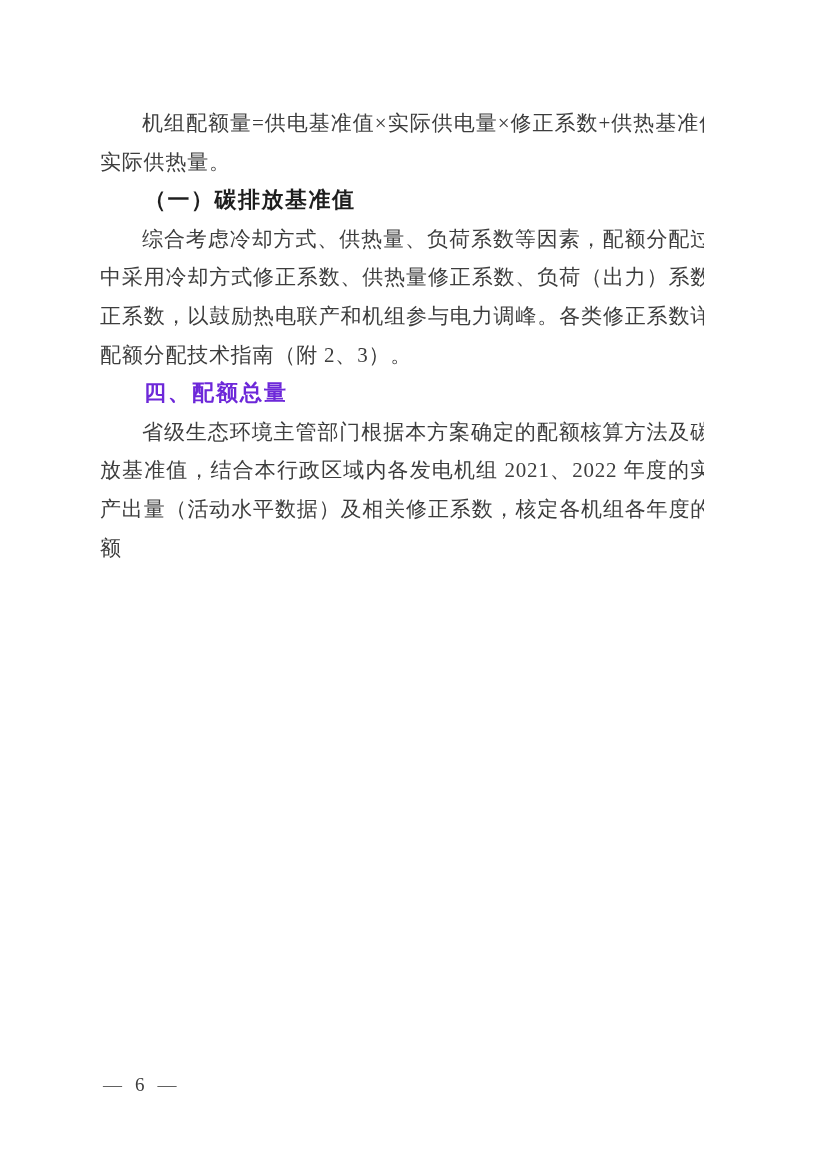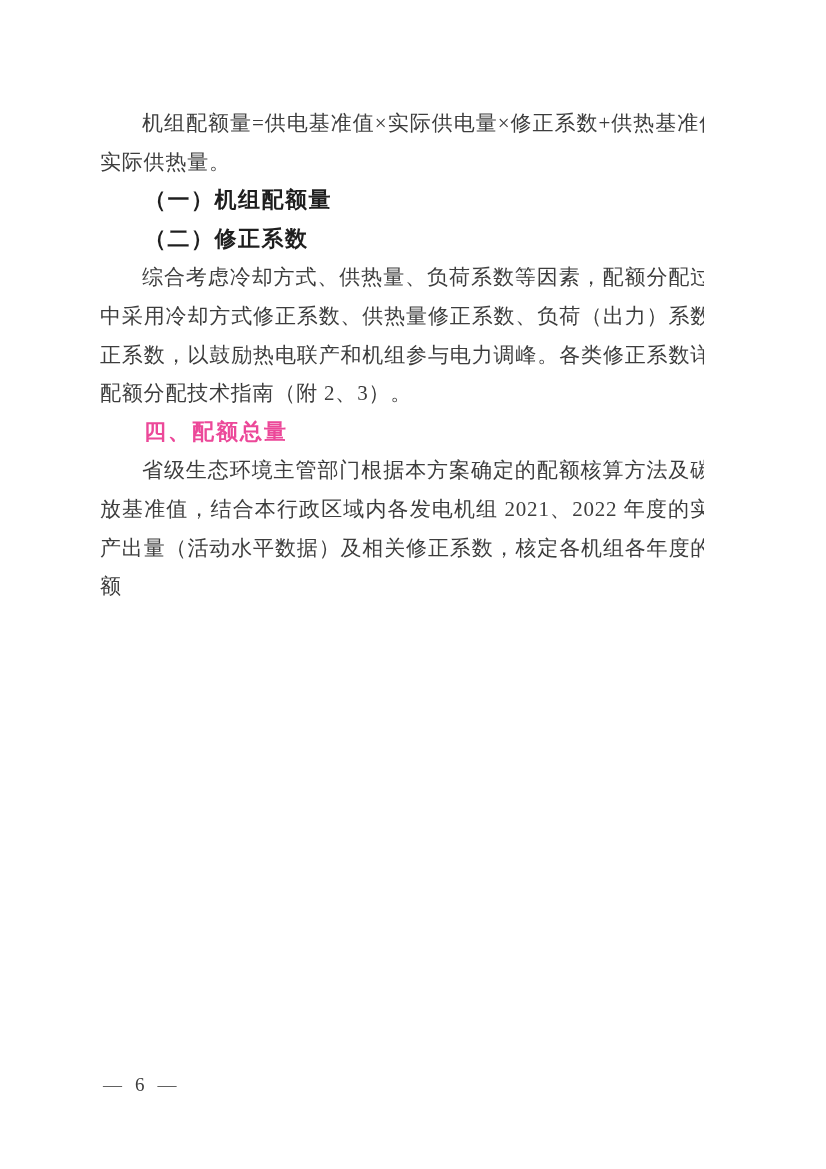--- a/index.html
+++ b/index.html
@@ -43,21 +43,21 @@
     color: #1e1e1e;
     font-family: "Liberation Serif", "DejaVu Serif", serif;
   }
   .h-hei {
     margin: 0;
     font-size: 22px;
     line-height: 38.6px;
     text-indent: 2em;
     font-weight: bold;
     letter-spacing: 2px;
-    color: #ec4899;
+    color: #6d28d9;
     font-family: "Liberation Sans", "DejaVu Sans", sans-serif;
   }
   .footer {
     position: absolute;
     left: 103px;
     top: 1074px;
     display: flex;
     align-items: center;
     gap: 13px;
     font-size: 19px;
@@ -71,22 +71,21 @@
   .footer .num {
     color: #3d3d3d;
   }
 </style>
 </head>
 <body>
 
 <div class="page">
   <div class="content">
     <p class="para">机组配额量=供电基准值×实际供电量×修正系数+供热基准值×实际供热量。</p>
-    <h3 class="h-kai">（一）机组配额量</h3>
-    <h3 class="h-kai">（二）修正系数</h3>
+    <h3 class="h-kai">（一）碳排放基准值</h3>
     <p class="para">综合考虑冷却方式、供热量、负荷系数等因素，配额分配过程中采用冷却方式修正系数、供热量修正系数、负荷（出力）系数修正系数，以鼓励热电联产和机组参与电力调峰。各类修正系数详见配额分配技术指南（附 2、3）。</p>
     <h2 class="h-hei">四、配额总量</h2>
     <p class="para">省级生态环境主管部门根据本方案确定的配额核算方法及碳排放基准值，结合本行政区域内各发电机组 2021、2022 年度的实际产出量（活动水平数据）及相关修正系数，核定各机组各年度的配额</p>
   </div>
 
   <div class="footer">
     <span class="dash">—</span>
     <span class="num">6</span>
     <span class="dash">—</span>
   </div>

